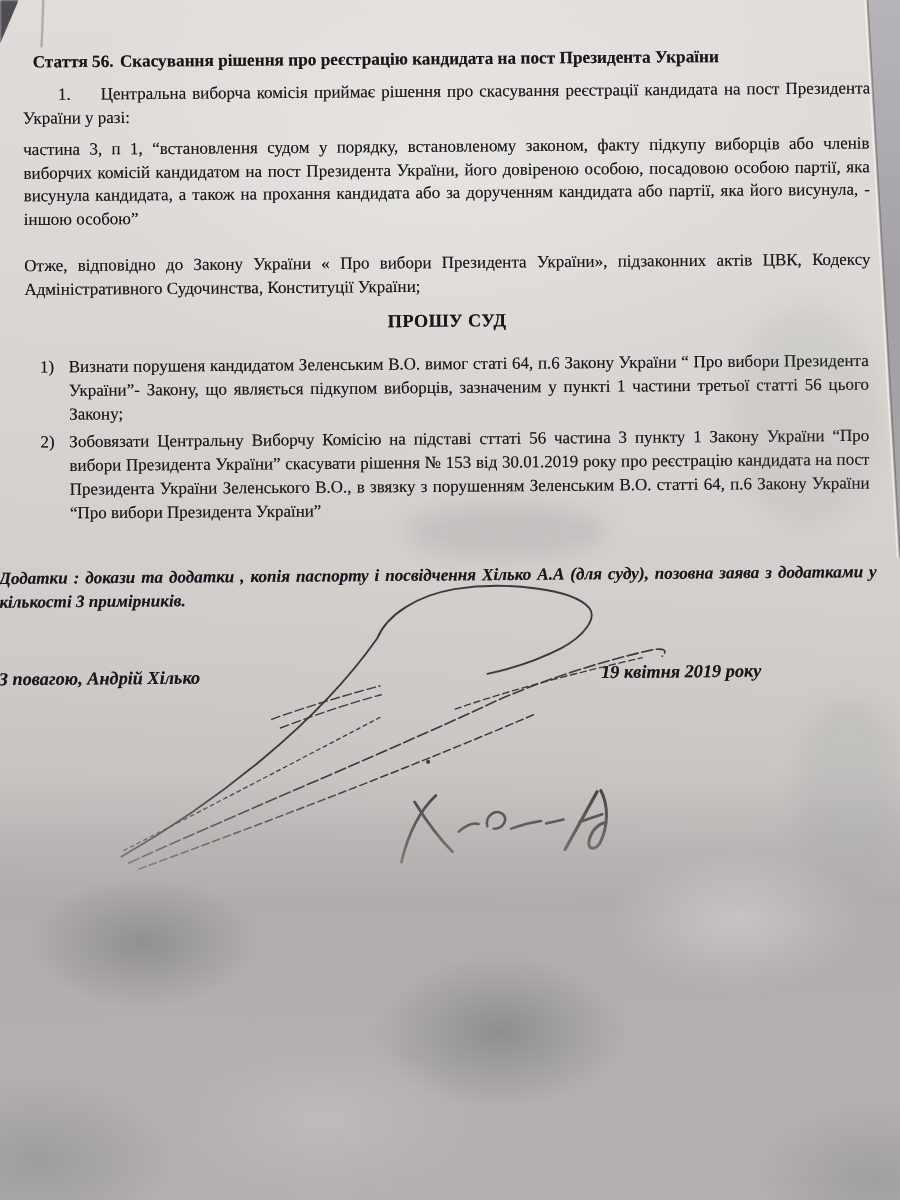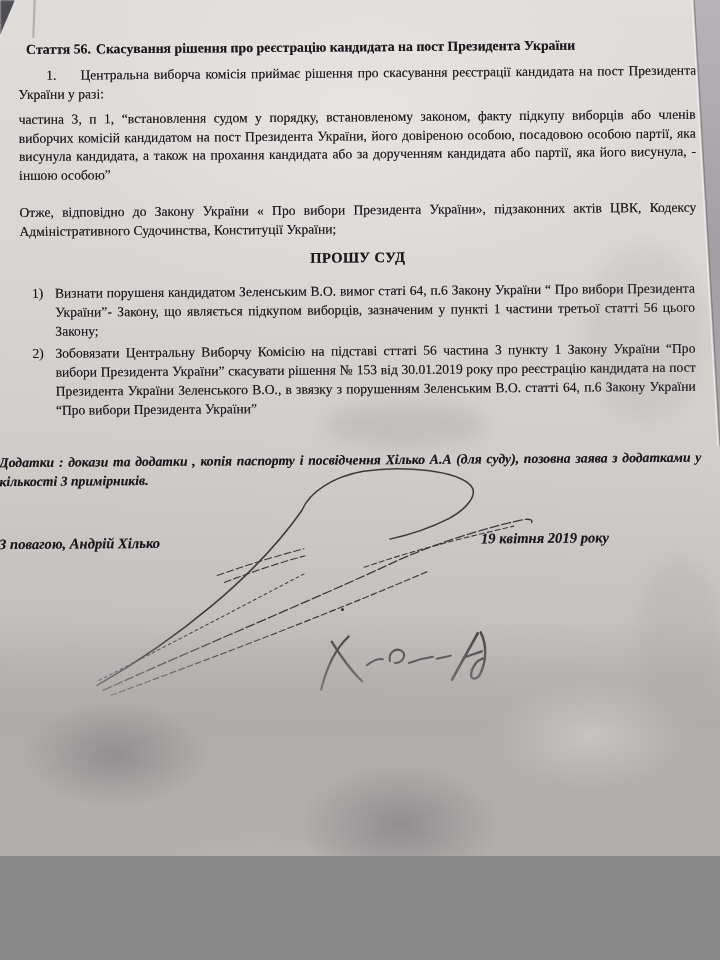--- a/index.html
+++ b/index.html
@@ -1,17 +1,17 @@
 <!DOCTYPE html>
 <html><head>
 <meta charset="utf-8">
 <style>
   html,body{margin:0;padding:0;background:#888;}
   .photo{
-    position:relative;width:720px;height:856px;overflow:hidden;
+    position:relative;width:720px;height:960px;overflow:hidden;
     font-family:"Liberation Serif","DejaVu Serif",serif;
     background:
       radial-gradient(420px 260px at 360px 120px, rgba(238,236,233,0.55), rgba(238,236,233,0) 75%),
       linear-gradient(183deg,#e0ddda 0%,#d9d6d3 30%,#d0cdca 52%,#c3c0be 72%,#b2afae 92%,#aeabaa 100%);
   }
   .paper-layer{position:absolute;inset:0;z-index:1;transform:rotate(-0.45deg);transform-origin:20px 40px;color:#18171b;}
   .paper-layer p{margin:0;}
   .txt{position:absolute;text-align:justify;font-size:13.6px;line-height:18.6px;text-shadow:0 0 0.4px rgba(20,18,24,0.55);}
   .heading{left:26px;top:41px;width:676px;font-weight:700;font-size:13.8px;text-align:left;}
   .heading .lbl{margin-right:5px;}

